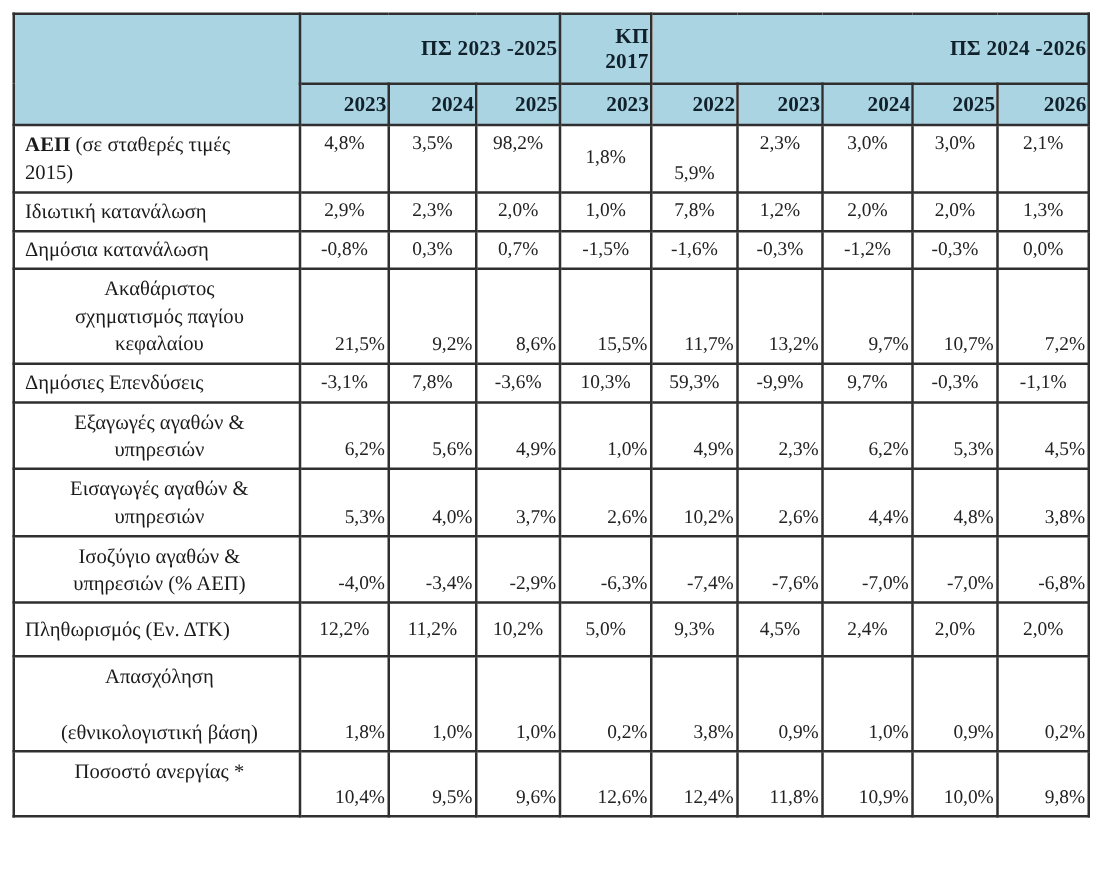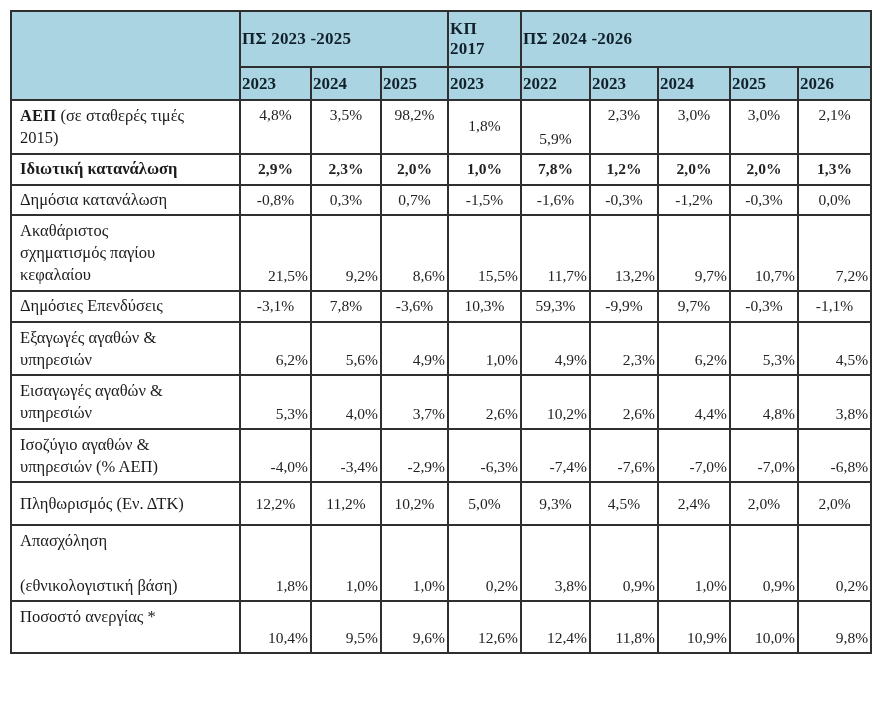--- a/index.html
+++ b/index.html
@@ -40,21 +40,21 @@
   }
   table.macro th, table.macro td {
     border: 2px solid #2f2f2f;
     box-sizing: border-box;
     overflow: hidden;
   }
   thead th {
     background: #abd4e3;
     font-weight: bold;
     color: #10212b;
-    text-align: left;
+    text-align: right;
     vertical-align: middle;
   }
   tr.h1 { height: 56px; }
   tr.h1 th { font-size: 17px; letter-spacing: 0.2px; }
   tr.h2 { height: 33px; }
   tr.h2 th { font-size: 17px; }
   th.kp {
     white-space: pre-line;
     line-height: 1.15;
     font-size: 16px;
@@ -73,32 +73,32 @@
   td.label b { letter-spacing: 0.2px; }
   td.value {
     font-size: 15.5px;
     color: #222222;
     text-align: center;
     vertical-align: middle;
     padding: 2px 2px;
   }
   
   tbody tr:nth-child(1)  { height: 50px; }
-  tbody tr:nth-child(2)  { height: 31px; font-weight: bold; }
+  tbody tr:nth-child(2)  { height: 31px; }
   tbody tr:nth-child(3)  { height: 30px; padding-left: 19px; }
   tbody tr:nth-child(4)  { height: 74px; }
   tbody tr:nth-child(5)  { height: 31px; }
   tbody tr:nth-child(6)  { height: 51px; }
   tbody tr:nth-child(7)  { height: 51px; }
   tbody tr:nth-child(8)  { height: 52px; }
   tbody tr:nth-child(9)  { height: 43px; }
   tbody tr:nth-child(10) { height: 64px; }
   tbody tr:nth-child(11) { height: 52px; }
   
-  tr.row-tall td.label { vertical-align: top; padding-top: 4px; }
+  tr.row-tall td.label { vertical-align: top; padding-top: 4px; text-align: center; }
   tr.row-tall td.value { vertical-align: bottom; padding-bottom: 5px; text-align: right; }
   
   tr.row-aep td.label  { vertical-align: top; padding-top: 4px; }
   tr.row-aep td.value  { vertical-align: top; padding-top: 5px; }
   tr.row-aep td:nth-child(5) { vertical-align: middle; padding-top: 0; }
   tr.row-aep td:nth-child(6) { vertical-align: bottom; padding-bottom: 5px; padding-top: 0; }
 </style>
 </head>
 <body>
 

